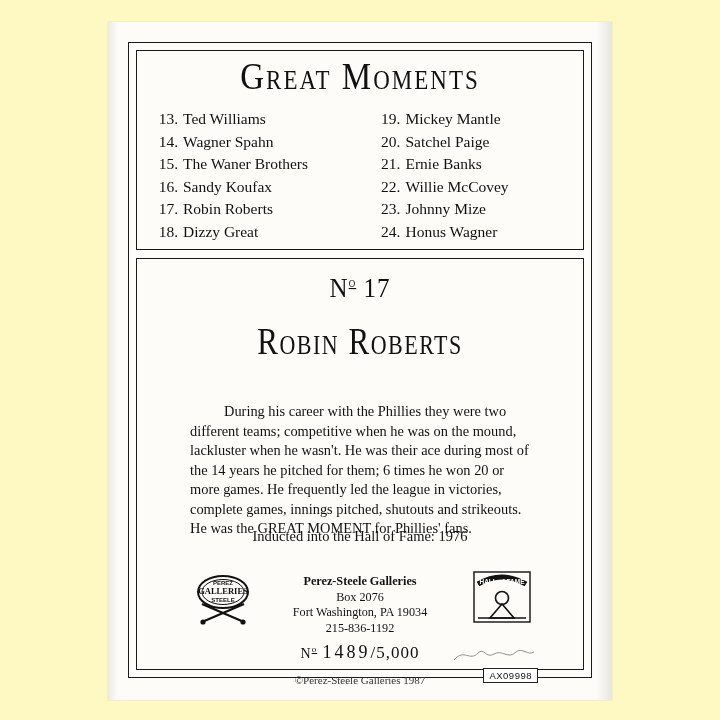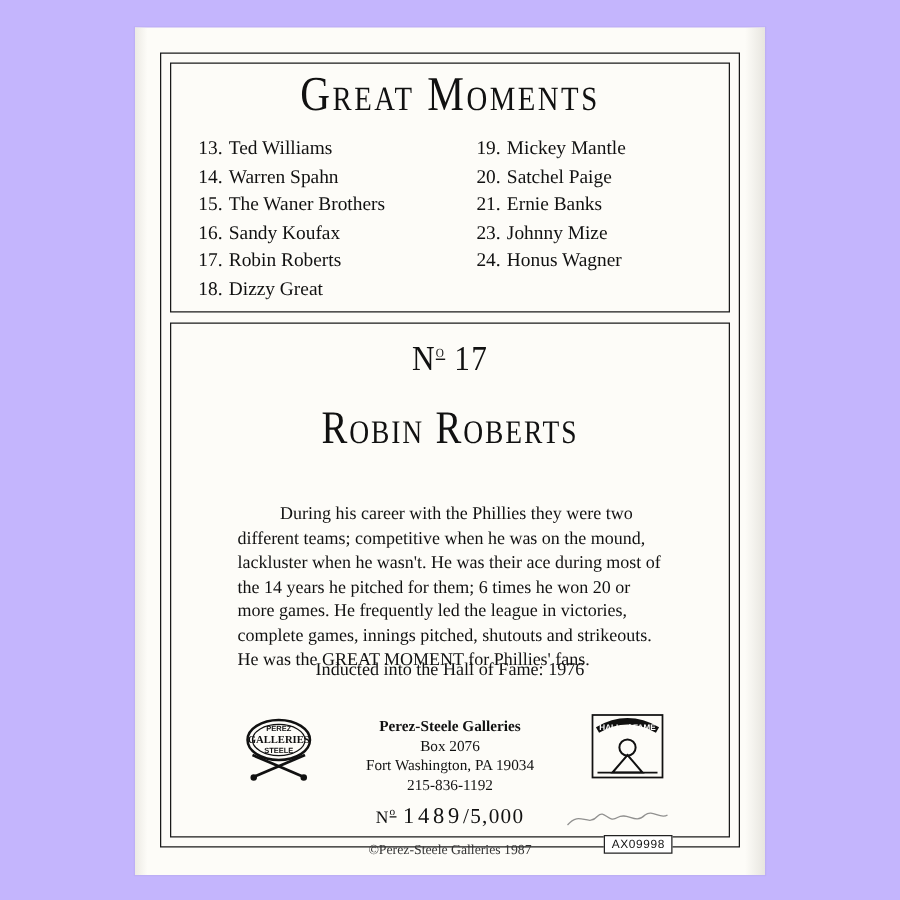--- a/index.html
+++ b/index.html
@@ -10,21 +10,21 @@
   body {
     width: 720px;
     height: 720px;
     overflow: hidden;
     font-family: "Liberation Serif", serif;
   }
   .stage {
     position: relative;
     width: 720px;
     height: 720px;
-    background: #c4b5fd;
+    background: #fef9c3;
   }
   
   .card {
     position: absolute;
     left: 108px;
     top: 22px;
     width: 504px;
     height: 678px;
     background: #fdfcf8;
     box-shadow: 0 0 0 1px rgba(0,0,0,0.03);
@@ -265,21 +265,21 @@
     <div class="panel-top"></div>
 
     <div class="title-great-moments">Great Moments</div>
 
     <div class="list-wrap">
       <div class="list-col left">
         <div class="list-item">
           <span class="list-num">13.</span><span class="list-name">Ted Williams</span>
         </div>
         <div class="list-item">
-          <span class="list-num">14.</span><span class="list-name">Warren Spahn</span>
+          <span class="list-num">14.</span><span class="list-name">Wagner Spahn</span>
         </div>
         <div class="list-item">
           <span class="list-num">15.</span><span class="list-name">The Waner Brothers</span>
         </div>
         <div class="list-item">
           <span class="list-num">16.</span><span class="list-name">Sandy Koufax</span>
         </div>
         <div class="list-item">
           <span class="list-num">17.</span><span class="list-name">Robin Roberts</span>
         </div>
@@ -289,20 +289,23 @@
       </div>
       <div class="list-col right">
         <div class="list-item">
           <span class="list-num">19.</span><span class="list-name">Mickey Mantle</span>
         </div>
         <div class="list-item">
           <span class="list-num">20.</span><span class="list-name">Satchel Paige</span>
         </div>
         <div class="list-item">
           <span class="list-num">21.</span><span class="list-name">Ernie Banks</span>
+        </div>
+        <div class="list-item">
+          <span class="list-num">22.</span><span class="list-name">Willie McCovey</span>
         </div>
         <div class="list-item">
           <span class="list-num">23.</span><span class="list-name">Johnny Mize</span>
         </div>
         <div class="list-item">
           <span class="list-num">24.</span><span class="list-name">Honus Wagner</span>
         </div>
       </div>
     </div>
 

